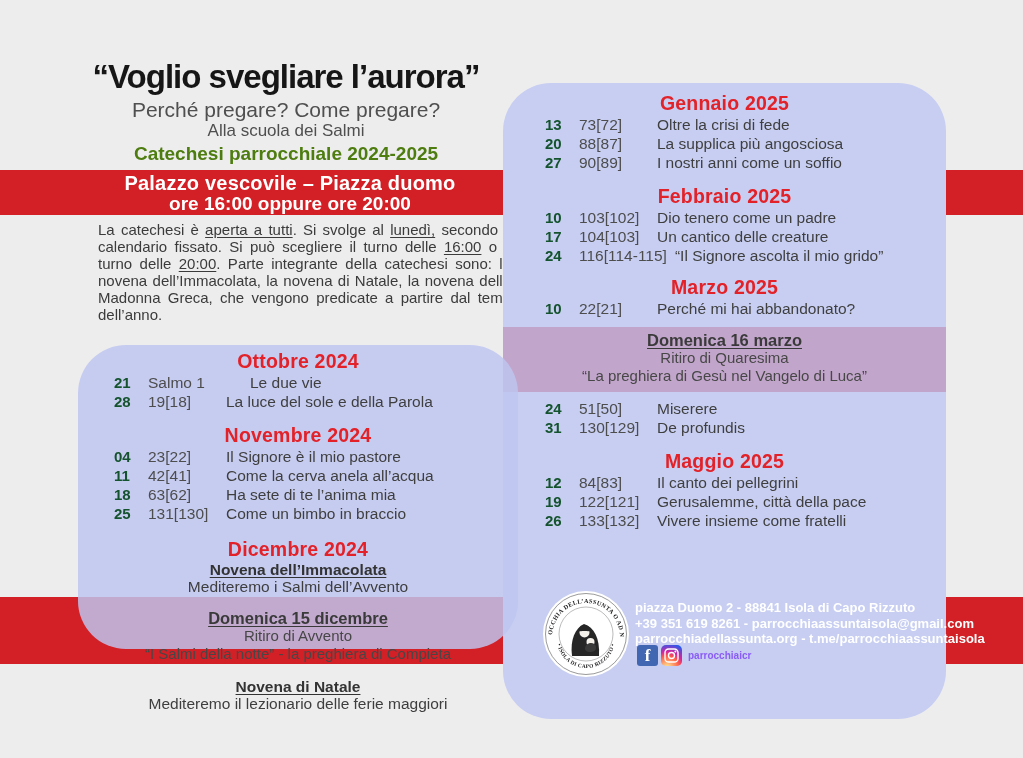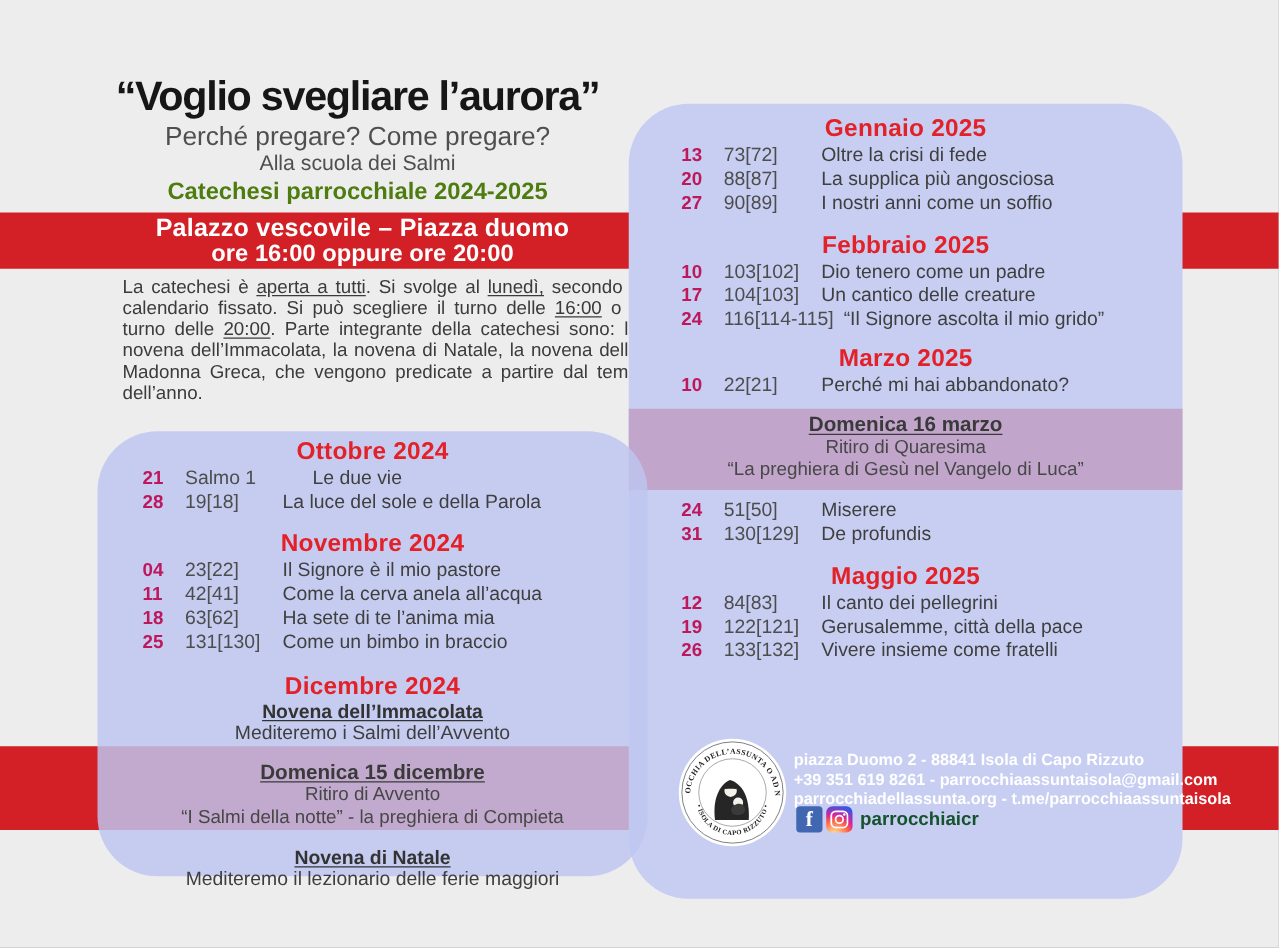--- a/index.html
+++ b/index.html
@@ -20,54 +20,54 @@
   .sub2{font-size:17px;line-height:21px;color:#4f4f4f;}
   .catechesi{font-size:19px;line-height:22px;font-weight:bold;color:#4d7c0f;margin-top:2px;}
 
   
   .intro{position:absolute;left:98px;top:221px;width:413px;font-size:15px;line-height:17px;color:#3b3b3b;text-align:justify;z-index:2;}
   .intro .u{text-decoration:underline;text-underline-offset:2px;}
 
   
   .panel{position:absolute;border-radius:48px;box-sizing:border-box;}
   .panel-right{left:503px;top:83px;width:443px;height:636px;background:#c7cef1;z-index:2;padding-top:10px;}
-  .panel-left{left:78px;top:345px;width:440px;height:356px;background:rgba(190,197,241,0.83);z-index:3;padding-top:6px;}
+  .panel-left{left:78px;top:345px;width:440px;height:304px;background:rgba(190,197,241,0.83);z-index:3;padding-top:6px;}
 
   .sec{margin:0;}
   .sec-month{margin-top:14px;}
   .sec-month.first{margin-top:0;}
   .sec-month.mt-lg{margin-top:16px;}
   .sec-month.mt-md{margin-top:12px;}
   .sec-month.notitle{margin-top:7px;}
   .month-title{font-size:19.5px;line-height:20px;font-weight:bold;color:#e32128;text-align:center;margin-bottom:2px;letter-spacing:.2px;}
   .cal-row{display:flex;line-height:19px;font-size:15.5px;}
   .panel-left .cal-row{padding-left:36px;}
   .panel-right .cal-row{padding-left:42px;}
-  .cal-day{width:26px;font-weight:bold;color:#be185d;font-size:15px;flex:none;}
+  .cal-day{width:26px;font-weight:bold;color:#14532d;font-size:15px;flex:none;}
   .cal-ref{min-width:70px;margin-left:8px;color:#4d4d4d;flex:none;}
   .cal-title{margin-left:8px;color:#3f3f3f;flex:1;}
 
   .sec-note{margin-top:0;text-align:center;}
   .sec-note.mt{margin-top:9px;}
   .note-heading{font-size:15.5px;line-height:17px;color:#333;font-weight:bold;text-decoration:underline;text-underline-offset:2px;}
   .note-text{font-size:15.5px;line-height:17px;color:#3e3e3e;}
 
   .sec-band{margin-top:10px;height:65px;box-sizing:border-box;padding-top:4px;text-align:center;}
   .panel-right .sec-band{margin-top:9px;background:#c2a5cb;}
   .panel-left .sec-band{height:64px;background:transparent;} 
   .band-heading{font-size:16.5px;line-height:18px;color:#3a3a3a;font-weight:bold;text-decoration:underline;text-underline-offset:2px;}
   .band-line{font-size:15px;line-height:18px;color:#474747;}
 
   
   .logo{position:absolute;left:542px;top:590px;width:88px;height:88px;z-index:4;}
   .contact{position:absolute;left:635px;top:600px;z-index:4;color:#fff;font-weight:bold;font-size:13px;line-height:15.5px;white-space:nowrap;}
   .social{position:absolute;left:637px;top:645px;z-index:4;display:flex;align-items:center;}
   .fb{width:21px;height:21px;background:#4267b2;border-radius:3px;color:#fff;font-weight:bold;font-size:17px;line-height:21px;text-align:center;font-family:"Liberation Serif",serif;}
   .ig{width:21px;height:21px;border-radius:5px;margin-left:3px;background:radial-gradient(circle at 30% 110%, #fdf497 0%, #fd5949 45%, #d6249f 60%, #285AEB 90%);display:flex;align-items:center;justify-content:center;}
-  .handle{color:#14532d;font-weight:bold;font-size:15px;margin-left:6px;}
+  .handle{color:#8b5cf6;font-weight:bold;font-size:10px;margin-left:6px;}
 </style>
 </head>
 <body>
 
 <div class="page">
 
   <div class="banner">
     <div class="banner-inner">
       <div class="banner-l1">Palazzo vescovile – Piazza duomo</div>
       <div class="banner-l2">ore 16:00 oppure ore 20:00</div>

